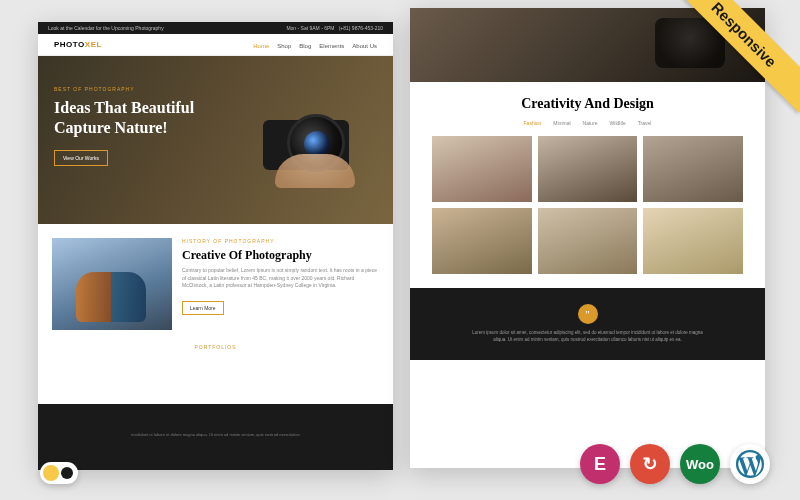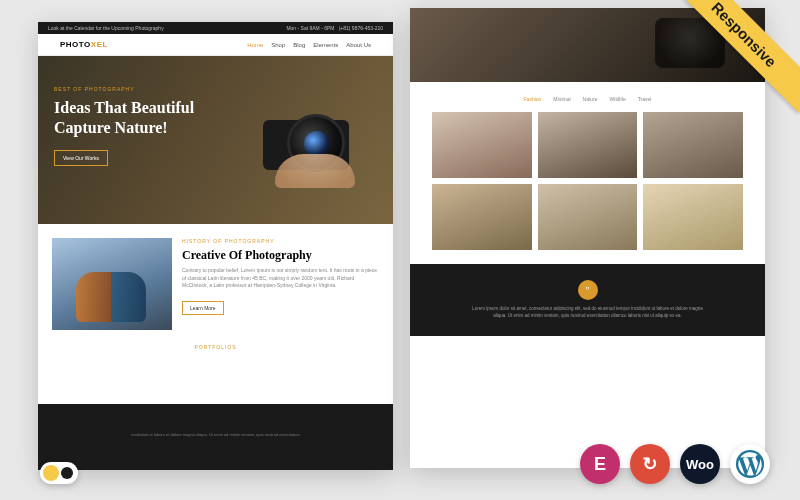--- a/index.html
+++ b/index.html
@@ -8,21 +8,21 @@
 
 .ribbon{position:absolute;top:18px;right:-38px;background:#f7c948;color:#1a1a1a;font-weight:700;font-size:15px;padding:8px 52px;transform:rotate(45deg);z-index:50;box-shadow:0 2px 4px rgba(0,0,0,.2)}
 
 
 .stage{position:relative;width:100%;height:100%}
 
 
 .panel-left{position:absolute;left:38px;top:22px;width:355px;height:448px;background:#fff;box-shadow:0 6px 24px rgba(0,0,0,.18);overflow:hidden}
 .topbar{background:#1a1a1a;color:#bbb;font-size:5px;padding:3px 10px;display:flex;justify-content:space-between;align-items:center}
 .topbar span{white-space:nowrap}
-.navbar{display:flex;align-items:center;padding:6px 22px;border-bottom:1px solid #eee;font-size:6px}
+.navbar{display:flex;align-items:flex-end;padding:6px 16px;border-bottom:1px solid #eee;font-size:6px}
 .logo{font-weight:800;font-size:8px;letter-spacing:.5px}
 .logo .p1{color:#000}.logo .p2{color:#d99a2b}
 .navlinks{display:flex;gap:8px;margin-left:auto;color:#555}
 .navlinks span:first-child{color:#d99a2b}
 .hero{position:relative;height:168px;background:linear-gradient(120deg,#3a3526 0%,#5a4a30 45%,#7a6640 100%);overflow:hidden}
 .hero-cam{position:absolute;right:18px;top:36px;width:130px;height:90px}
 .cam-body{position:absolute;left:18px;top:28px;width:86px;height:50px;background:#1a1a1a;border-radius:6px}
 .cam-lens{position:absolute;left:42px;top:22px;width:58px;height:58px;border-radius:50%;background:radial-gradient(circle at 40% 40%,#444 0%,#111 55%,#000 100%);border:3px solid #2a2a2a}
 .cam-lens::after{content:"";position:absolute;left:14px;top:14px;width:26px;height:26px;border-radius:50%;background:radial-gradient(circle at 35% 35%,#6af 0%,#124 60%,#000 100%)}
 .hand{position:absolute;right:20px;bottom:-6px;width:80px;height:34px;background:radial-gradient(ellipse at 50% 0%,#d8b490 0%,#b88a60 80%);border-radius:40px 40px 8px 8px;opacity:.85}
@@ -67,21 +67,21 @@
 
 .widgets{position:absolute;left:40px;bottom:16px;display:flex;align-items:center;gap:8px}
 .toggle{width:38px;height:22px;background:#fff;border-radius:20px;position:relative;box-shadow:0 2px 6px rgba(0,0,0,.2)}
 .toggle::before{content:"";position:absolute;left:3px;top:3px;width:16px;height:16px;border-radius:50%;background:#f7c948}
 .toggle-moon{position:absolute;right:5px;top:5px;width:12px;height:12px;border-radius:50%;background:#1a1a1a}
 
 .iconrow{position:absolute;right:30px;bottom:16px;display:flex;gap:10px;align-items:center}
 .ic{width:40px;height:40px;border-radius:50%;display:flex;align-items:center;justify-content:center;font-size:18px;color:#fff;font-weight:700;box-shadow:0 2px 6px rgba(0,0,0,.2)}
 .ic-e{background:#c1306d}
 .ic-r{background:#dd4b39}
-.ic-w{background:#0f172a;font-size:13px}
+.ic-w{background:#15803d;font-size:13px}
 .ic-wp{background:#fff}
 .ic-wp svg{width:30px;height:30px}
 </style>
 </head>
 <body>
 
 <div class="stage">
 
   <div class="ribbon">Responsive</div>
 
@@ -127,20 +127,21 @@
     </div>
     <div class="portfolios-label">PORTFOLIOS</div>
     <div class="dark-foot">
       <div class="dark-foot-txt">incididunt ut labore et dolore magna aliqua. Ut enim ad minim veniam, quis nostrud exercitation</div>
     </div>
   </div>
 
   <div class="panel-right">
     <div class="r-hero"></div>
     <div class="r-gallery">
+      <div class="r-gtitle">Creativity And Design</div>
       <div class="r-tabs">
         <span>Fashion</span>
         <span>Minimal</span>
         <span>Nature</span>
         <span>Wildlife</span>
         <span>Travel</span>
       </div>
       <div class="r-grid">
         <div class="r-cell c1"></div>
         <div class="r-cell c2"></div>

